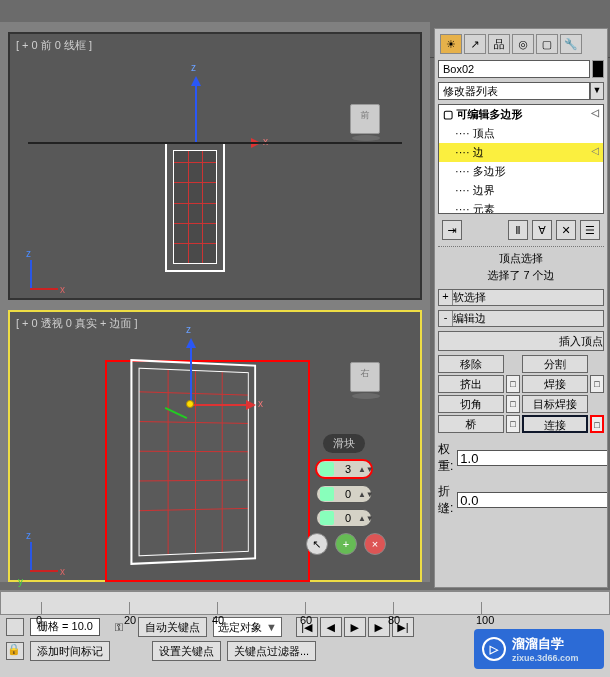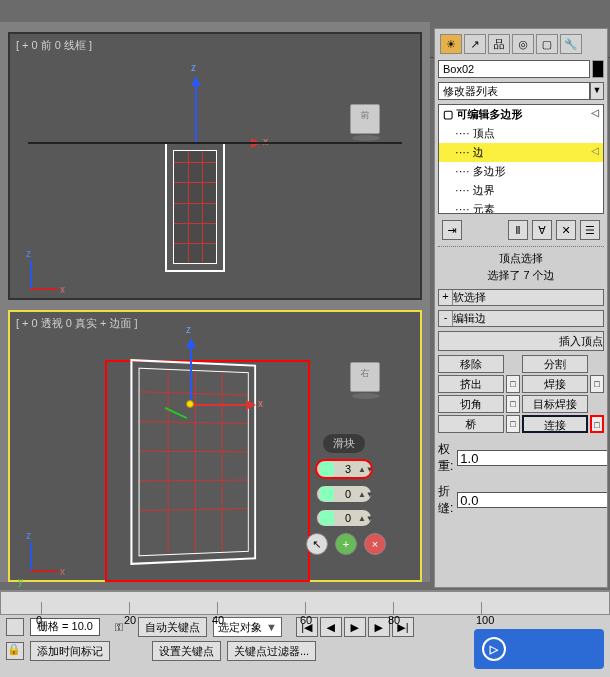--- a/index.html
+++ b/index.html
@@ -347,13 +347,17 @@
     <div style="width:18px; height:18px; border:1px solid #666; background:#ddd;">🔒</div>
     <button class="btn-sm">添加时间标记</button>
     <div style="flex:0 0 30px;"></div>
     <button class="btn-sm">设置关键点</button>
     <button class="btn-sm">关键点过滤器...</button>
   </div>
 </div>
 
 <div class="watermark">
   <div class="logo">▷</div>
+  <div>
+    <span class="wm-title">溜溜自学</span>
+    <span class="sub">zixue.3d66.com</span>
+  </div>
 </div>
 
 </body></html>

